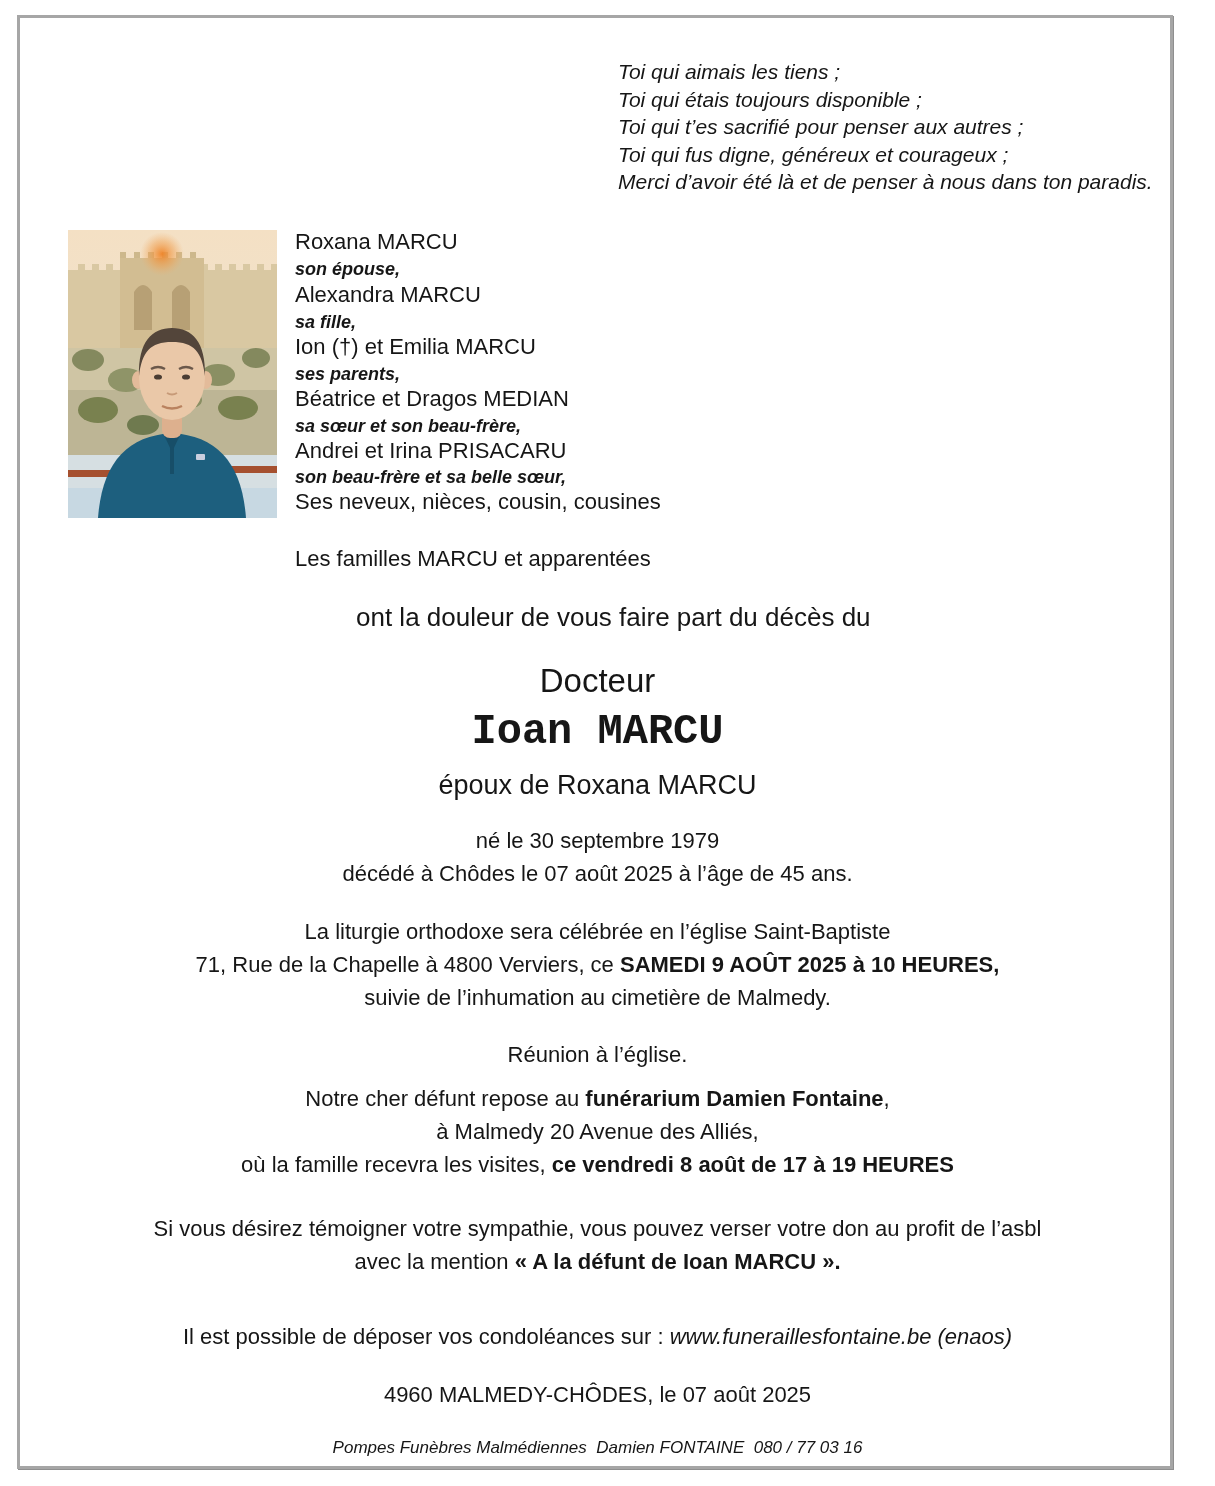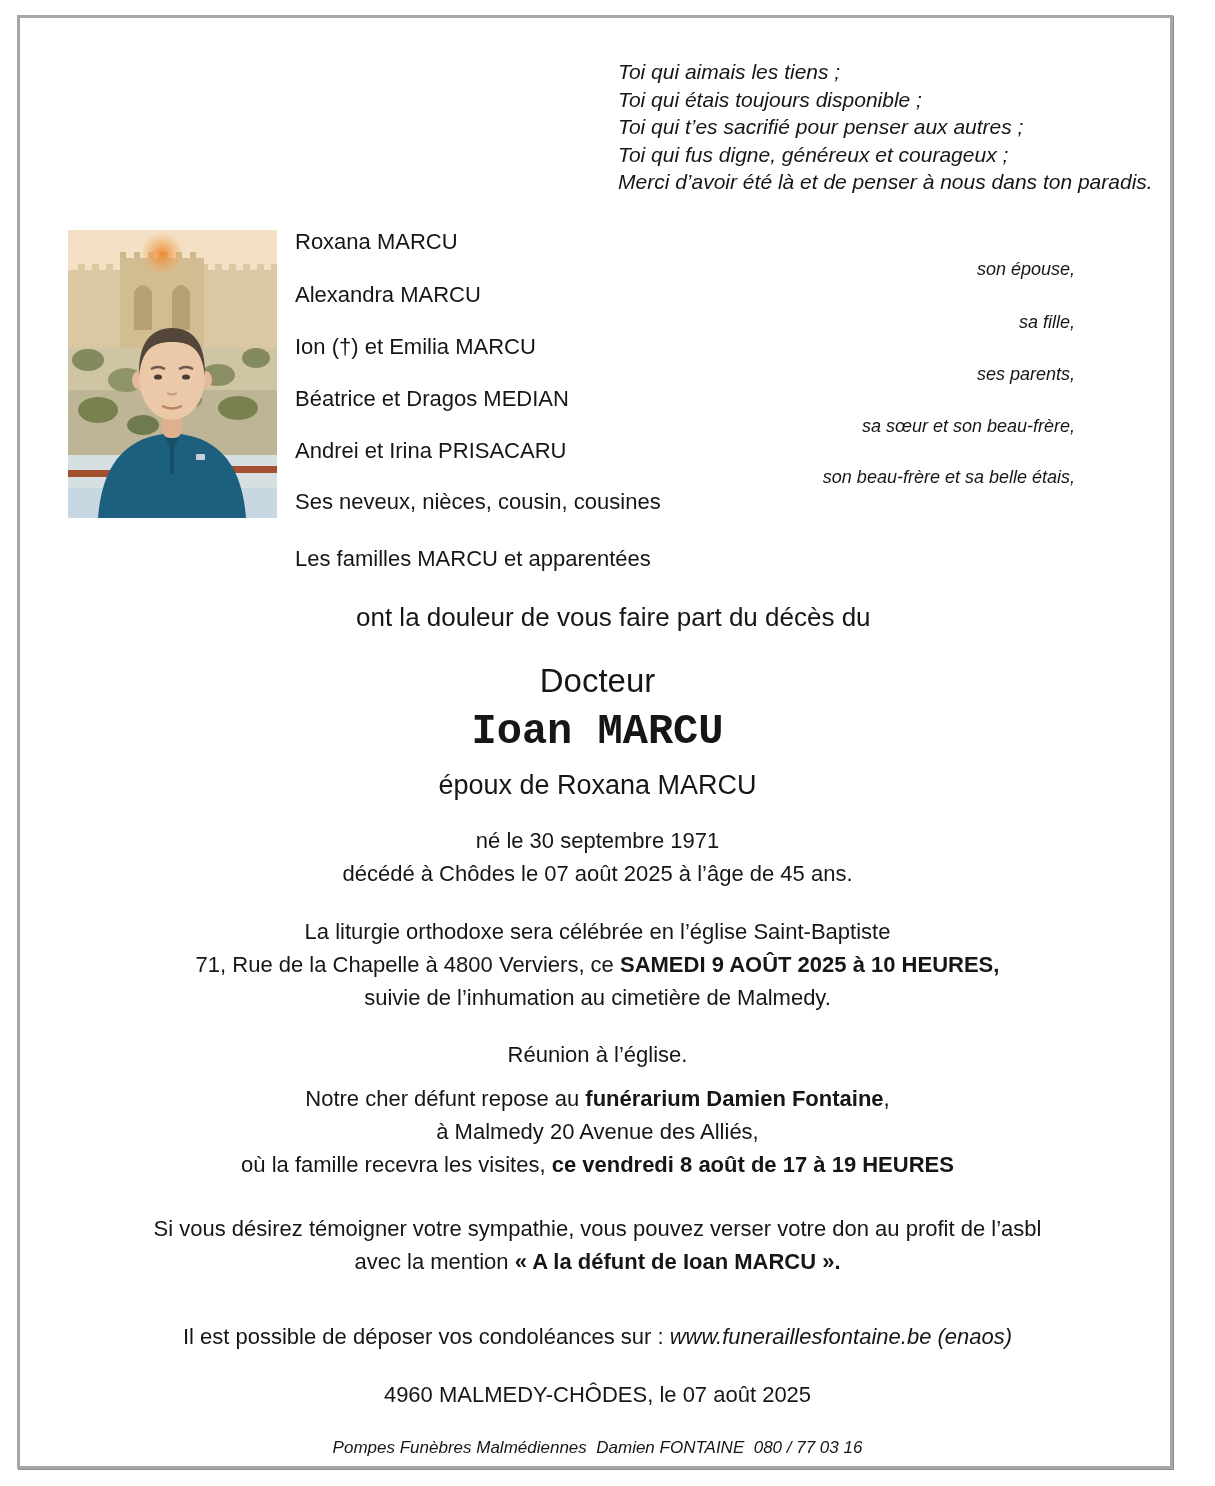--- a/index.html
+++ b/index.html
@@ -31,24 +31,25 @@
     left:68px;top:230px;width:209px;height:288px;
     display:block;
   }
   .fam-name{
     left:295px;
     font-size:22px;
     white-space:nowrap;
   }
   .fam-rel{
     left:295px;right:140px;
-    text-align:right;
+    text-align:left;
     font-style:italic;
     font-size:18px;
     white-space:nowrap;
+    font-weight:bold;
   }
   .announce{
     left:356px;
     font-size:26px;
     white-space:nowrap;
   }
   .center{
     left:10px;right:30px;
     text-align:center;
   }
@@ -137,34 +138,34 @@
   <div class="fam-name abs" style="top:282px">Alexandra MARCU</div>
   <div class="fam-rel  abs" style="top:312px">sa fille,</div>
 
   <div class="fam-name abs" style="top:334px">Ion (†) et Emilia MARCU</div>
   <div class="fam-rel  abs" style="top:364px">ses parents,</div>
 
   <div class="fam-name abs" style="top:386px">Béatrice et Dragos MEDIAN</div>
   <div class="fam-rel  abs" style="top:416px">sa sœur et son beau-frère,</div>
 
   <div class="fam-name abs" style="top:438px">Andrei et Irina PRISACARU</div>
-  <div class="fam-rel  abs" style="top:467px">son beau-frère et sa belle étais,</div>
+  <div class="fam-rel  abs" style="top:467px">son beau-frère et sa belle sœur,</div>
 
   <div class="fam-name abs" style="top:489px">Ses neveux, nièces, cousin, cousines</div>
 
   <div class="fam-name abs" style="top:546px">Les familles MARCU et apparentées</div>
 
   <div class="announce abs" style="top:602px">ont la douleur de vous faire part du décès du</div>
 
   <div class="center abs title-doc" style="top:662px">Docteur</div>
   <div class="center abs title-name" style="top:708px">Ioan MARCU</div>
   <div class="center abs title-spouse" style="top:770px">époux de Roxana MARCU</div>
 
   <div class="center abs body-txt" style="top:824px">
-    <div>né le 30 septembre 1971</div>
+    <div>né le 30 septembre 1979</div>
     <div>décédé à Chôdes le 07 août 2025 à l’âge de 45 ans.</div>
   </div>
 
   <div class="center abs body-txt" style="top:915px">
     <div>La liturgie orthodoxe sera célébrée en l’église Saint-Baptiste</div>
     <div><span>71, Rue de la Chapelle à 4800 Verviers, ce </span><span class="b">SAMEDI 9 AOÛT 2025 à 10 HEURES,</span></div>
     <div>suivie de l’inhumation au cimetière de Malmedy.</div>
   </div>
 
   <div class="center abs body-txt" style="top:1038px">Réunion à l’église.</div>

